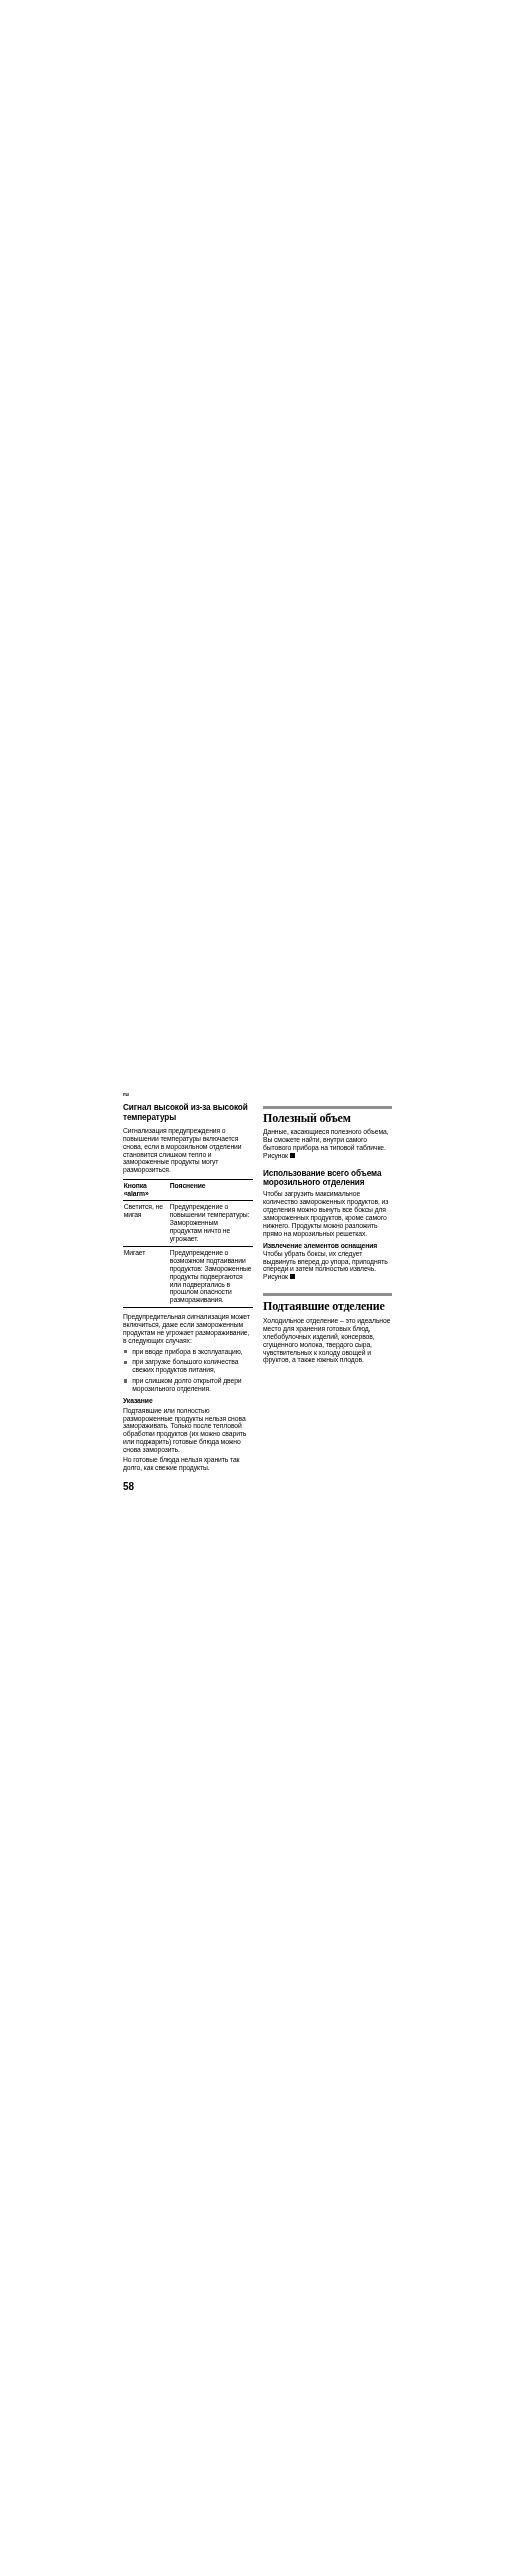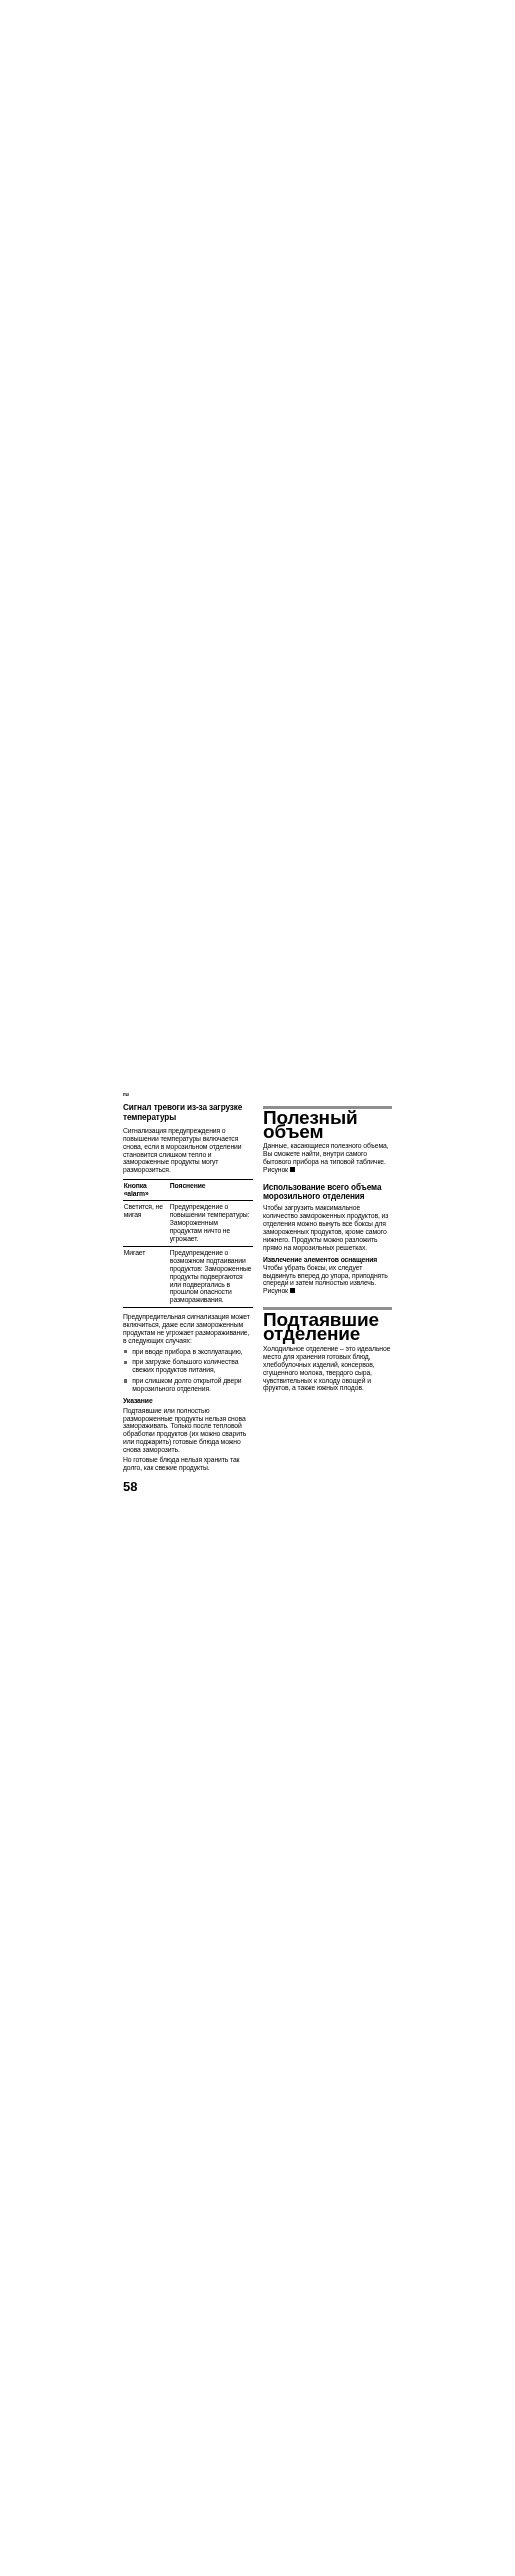--- a/index.html
+++ b/index.html
@@ -6,21 +6,21 @@
   body{
     width:515px;height:2576px;background:#ffffff;position:relative;
     font-family:"Liberation Sans", sans-serif;color:#000;
     -webkit-font-smoothing:none;
   }
   .col{position:absolute;top:1088px;}
   .col-left{left:123px;width:130px;}
   .col-right{left:263px;width:129px;}
 
   .lang{margin:2.9px 0 0 0;font-size:6px;font-weight:bold;line-height:7.2px;}
-  .pagenum{margin:11.4px 0 0 0;font-size:13px;font-weight:bold;line-height:7.9px;}
+  .pagenum{margin:11.4px 0 0 0;font-size:10px;font-weight:bold;line-height:7.9px;}
 
   h3{margin:5px 0 0 0;font-size:8.2px;line-height:9.7px;font-weight:bold;letter-spacing:-0.1px;}
   p{margin:4.3px 0 0 0;font-size:6.8px;line-height:7.9px;letter-spacing:-0.1px;}
 
   table{width:100%;border-collapse:collapse;table-layout:fixed;
         border-top:1.4px solid #000;border-bottom:1.4px solid #000;margin-top:4.3px;}
   th,td{font-size:6.8px;line-height:7.9px;text-align:left;vertical-align:top;
         padding:2.1px 1.4px 2.9px 0.7px;letter-spacing:-0.1px;}
   th{font-weight:bold;border-bottom:1.1px solid #000;}
   td{font-weight:normal;}
@@ -31,35 +31,35 @@
   li{display:flex;font-size:6.8px;line-height:7.9px;margin-top:2.9px;letter-spacing:-0.1px;}
   .bullet-sq{flex:0 0 auto;width:3.6px;height:3.6px;background:#666;margin:2.1px 5px 0 0.7px;}
 
   .note-label{margin-top:3.6px;font-weight:bold;}
   .note2{margin-top:2.1px;}
   .warn{margin-top:5px;}
 
   .bar{height:2.5px;background:#8f8f8f;}
   .bar-top{margin-top:18px;}
   .bar-mid{margin-top:12px;}
-  h1{margin:2.9px 0 0 0;font-size:19px;line-height:14px;font-weight:bold;letter-spacing:-0.2px;}
+  h1{margin:2.9px 0 0 0;font-size:12px;line-height:14px;font-weight:bold;letter-spacing:-0.2px;font-family:Liberation Serif, serif;}
   h2{margin:8.6px 0 0 0;font-size:8.2px;line-height:9.3px;font-weight:bold;letter-spacing:-0.1px;}
   .tight{margin-top:2.9px;}
   .run-in-label{display:block;font-weight:bold;}
   .figref{display:inline-block;width:5px;height:5px;background:#000;margin-left:2.1px;}
 </style>
 </head>
 <body>
 
 <div>
 
   <div class="col col-left">
     <div class="lang">ru</div>
 
-    <h3>Сигнал тревоги из-за загрузке температуры</h3>
+    <h3>Сигнал высокой из-за высокой температуры</h3>
 
     <p>Сигнализация предупреждения о повышении температуры включается снова, если в морозильном отделении становится слишком тепло и замороженные продукты могут разморозиться.</p>
 
     <table>
       <thead>
         <tr>
           <th class="c1">Кнопка «alarm»</th>
           <th>Пояснение</th>
         </tr>
       </thead>

